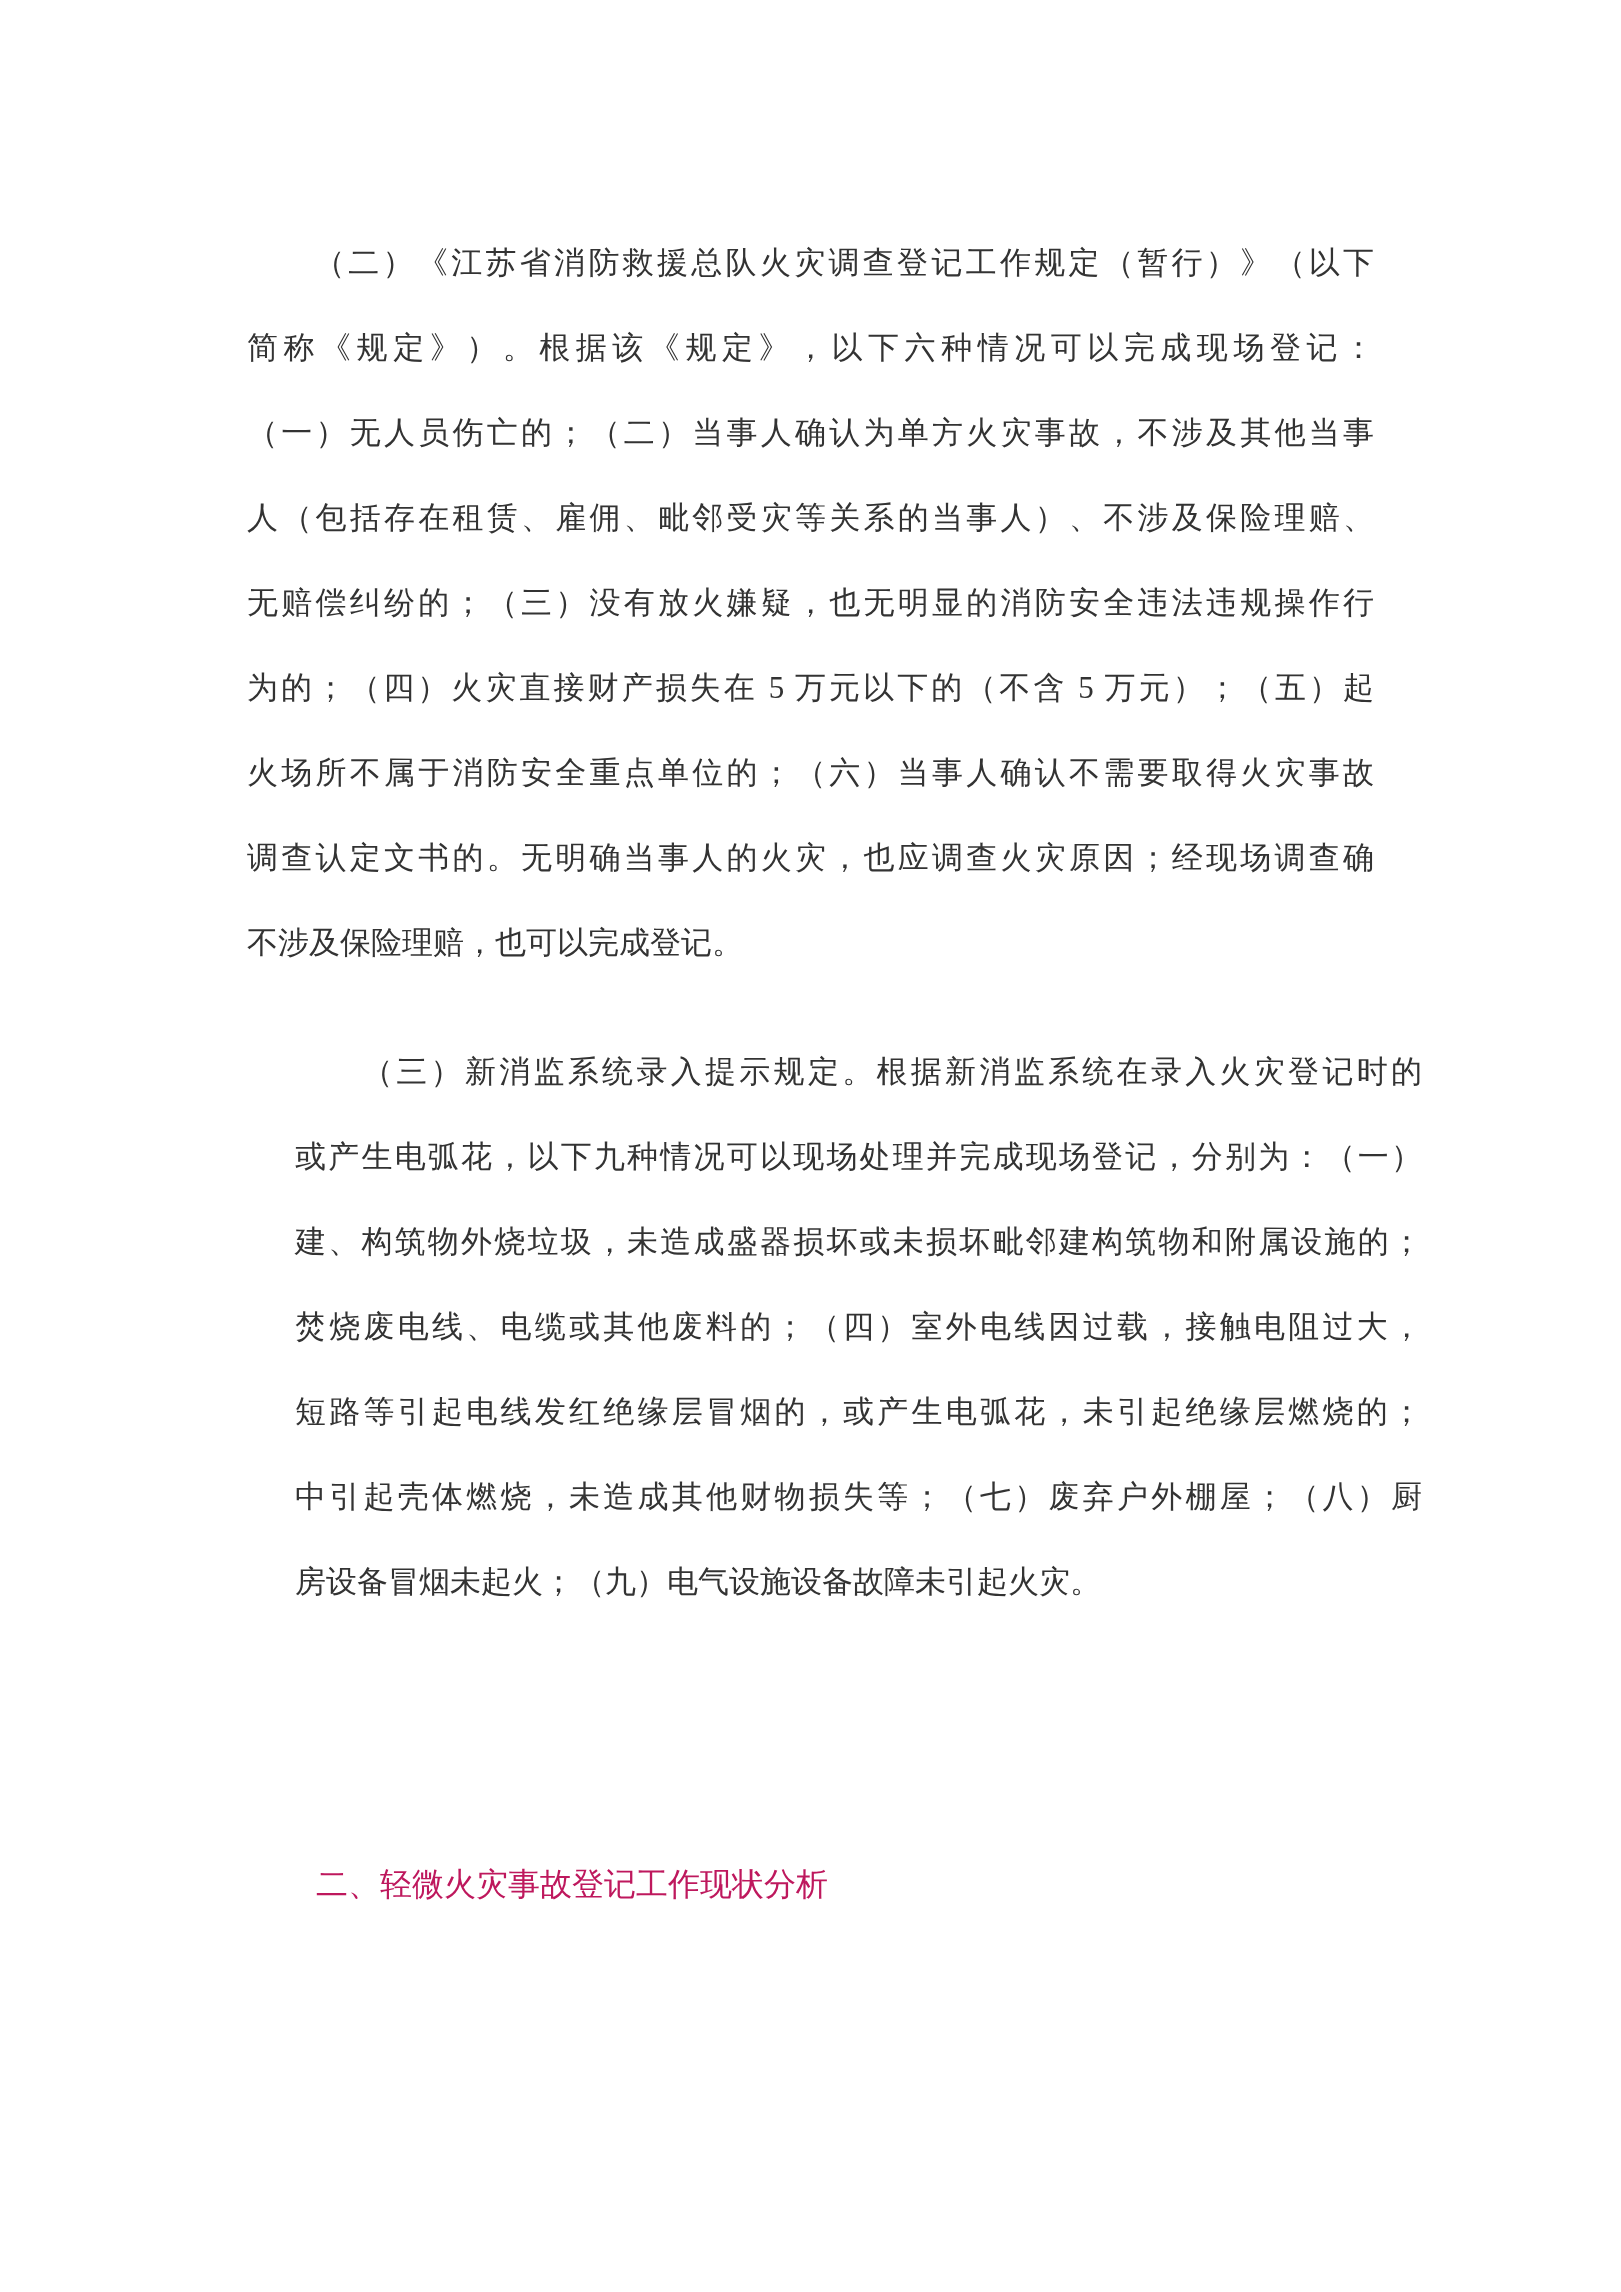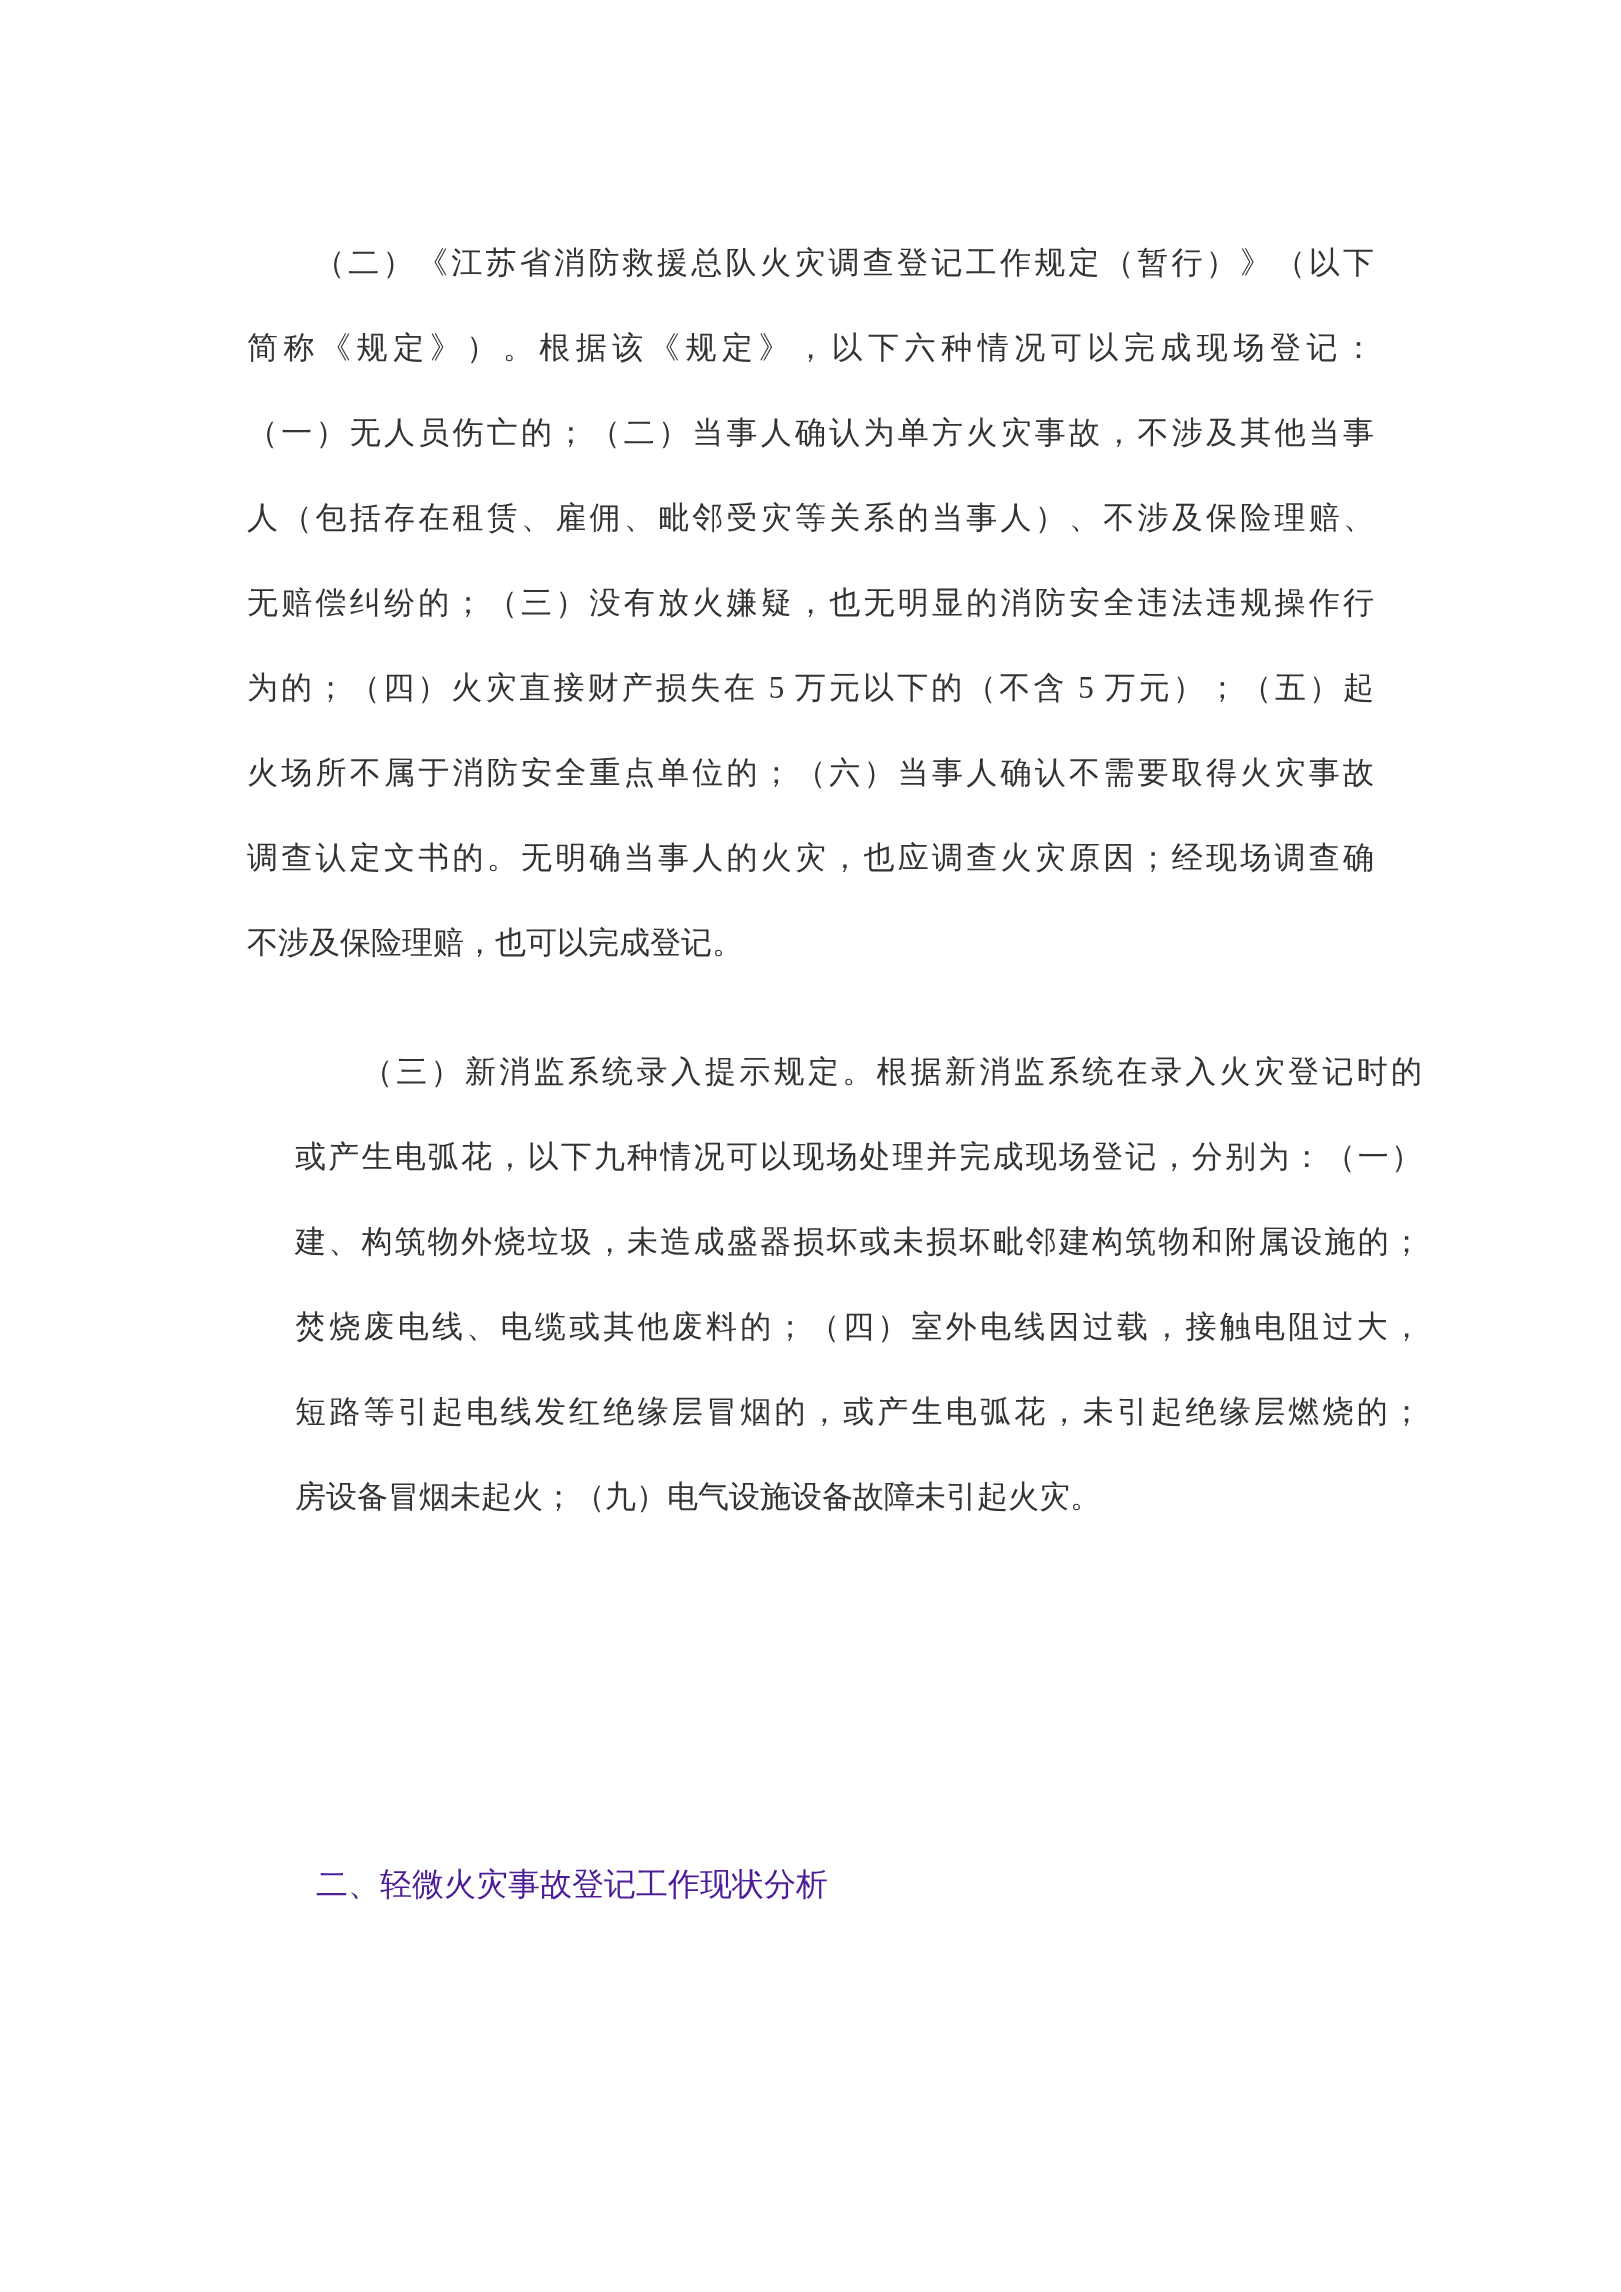--- a/index.html
+++ b/index.html
@@ -46,21 +46,21 @@
   #para1 { top: 220px; font-family: Liberation Serif, serif; }
   #para2 { top: 1029px; margin-left: 48px; }
   .heading {
     position: absolute;
     left: 316px;
     top: 1842px;
     height: 85px;
     line-height: 85px;
     font-size: 32px;
     white-space: nowrap;
-    color: #4c1d95;
+    color: #be185d;
   }
 </style>
 </head>
 <body>
 
 <div class="page">
 
   <div class="block" id="para1">
     <span class="line indent">（二）《江苏省消防救援总队火灾调查登记工作规定（暂行）》（以下</span>
     <span class="line">简称《规定》）。根据该《规定》，以下六种情况可以完成现场登记：</span>
@@ -72,19 +72,20 @@
     <span class="line">调查认定文书的。无明确当事人的火灾，也应调查火灾原因；经现场调查确</span>
     <span class="line last">不涉及保险理赔，也可以完成登记。</span>
   </div>
 
   <div class="block" id="para2">
     <span class="line indent">（三）新消监系统录入提示规定。根据新消监系统在录入火灾登记时的</span>
     <span class="line">或产生电弧花，以下九种情况可以现场处理并完成现场登记，分别为：（一）</span>
     <span class="line">建、构筑物外烧垃圾，未造成盛器损坏或未损坏毗邻建构筑物和附属设施的；</span>
     <span class="line">焚烧废电线、电缆或其他废料的；（四）室外电线因过载，接触电阻过大，</span>
     <span class="line">短路等引起电线发红绝缘层冒烟的，或产生电弧花，未引起绝缘层燃烧的；</span>
+    <span class="line">中引起壳体燃烧，未造成其他财物损失等；（七）废弃户外棚屋；（八）厨</span>
     <span class="line last">房设备冒烟未起火；（九）电气设施设备故障未引起火灾。</span>
   </div>
 
   <div class="heading">二、轻微火灾事故登记工作现状分析</div>
 
 </div>
 
 
 </body></html>

